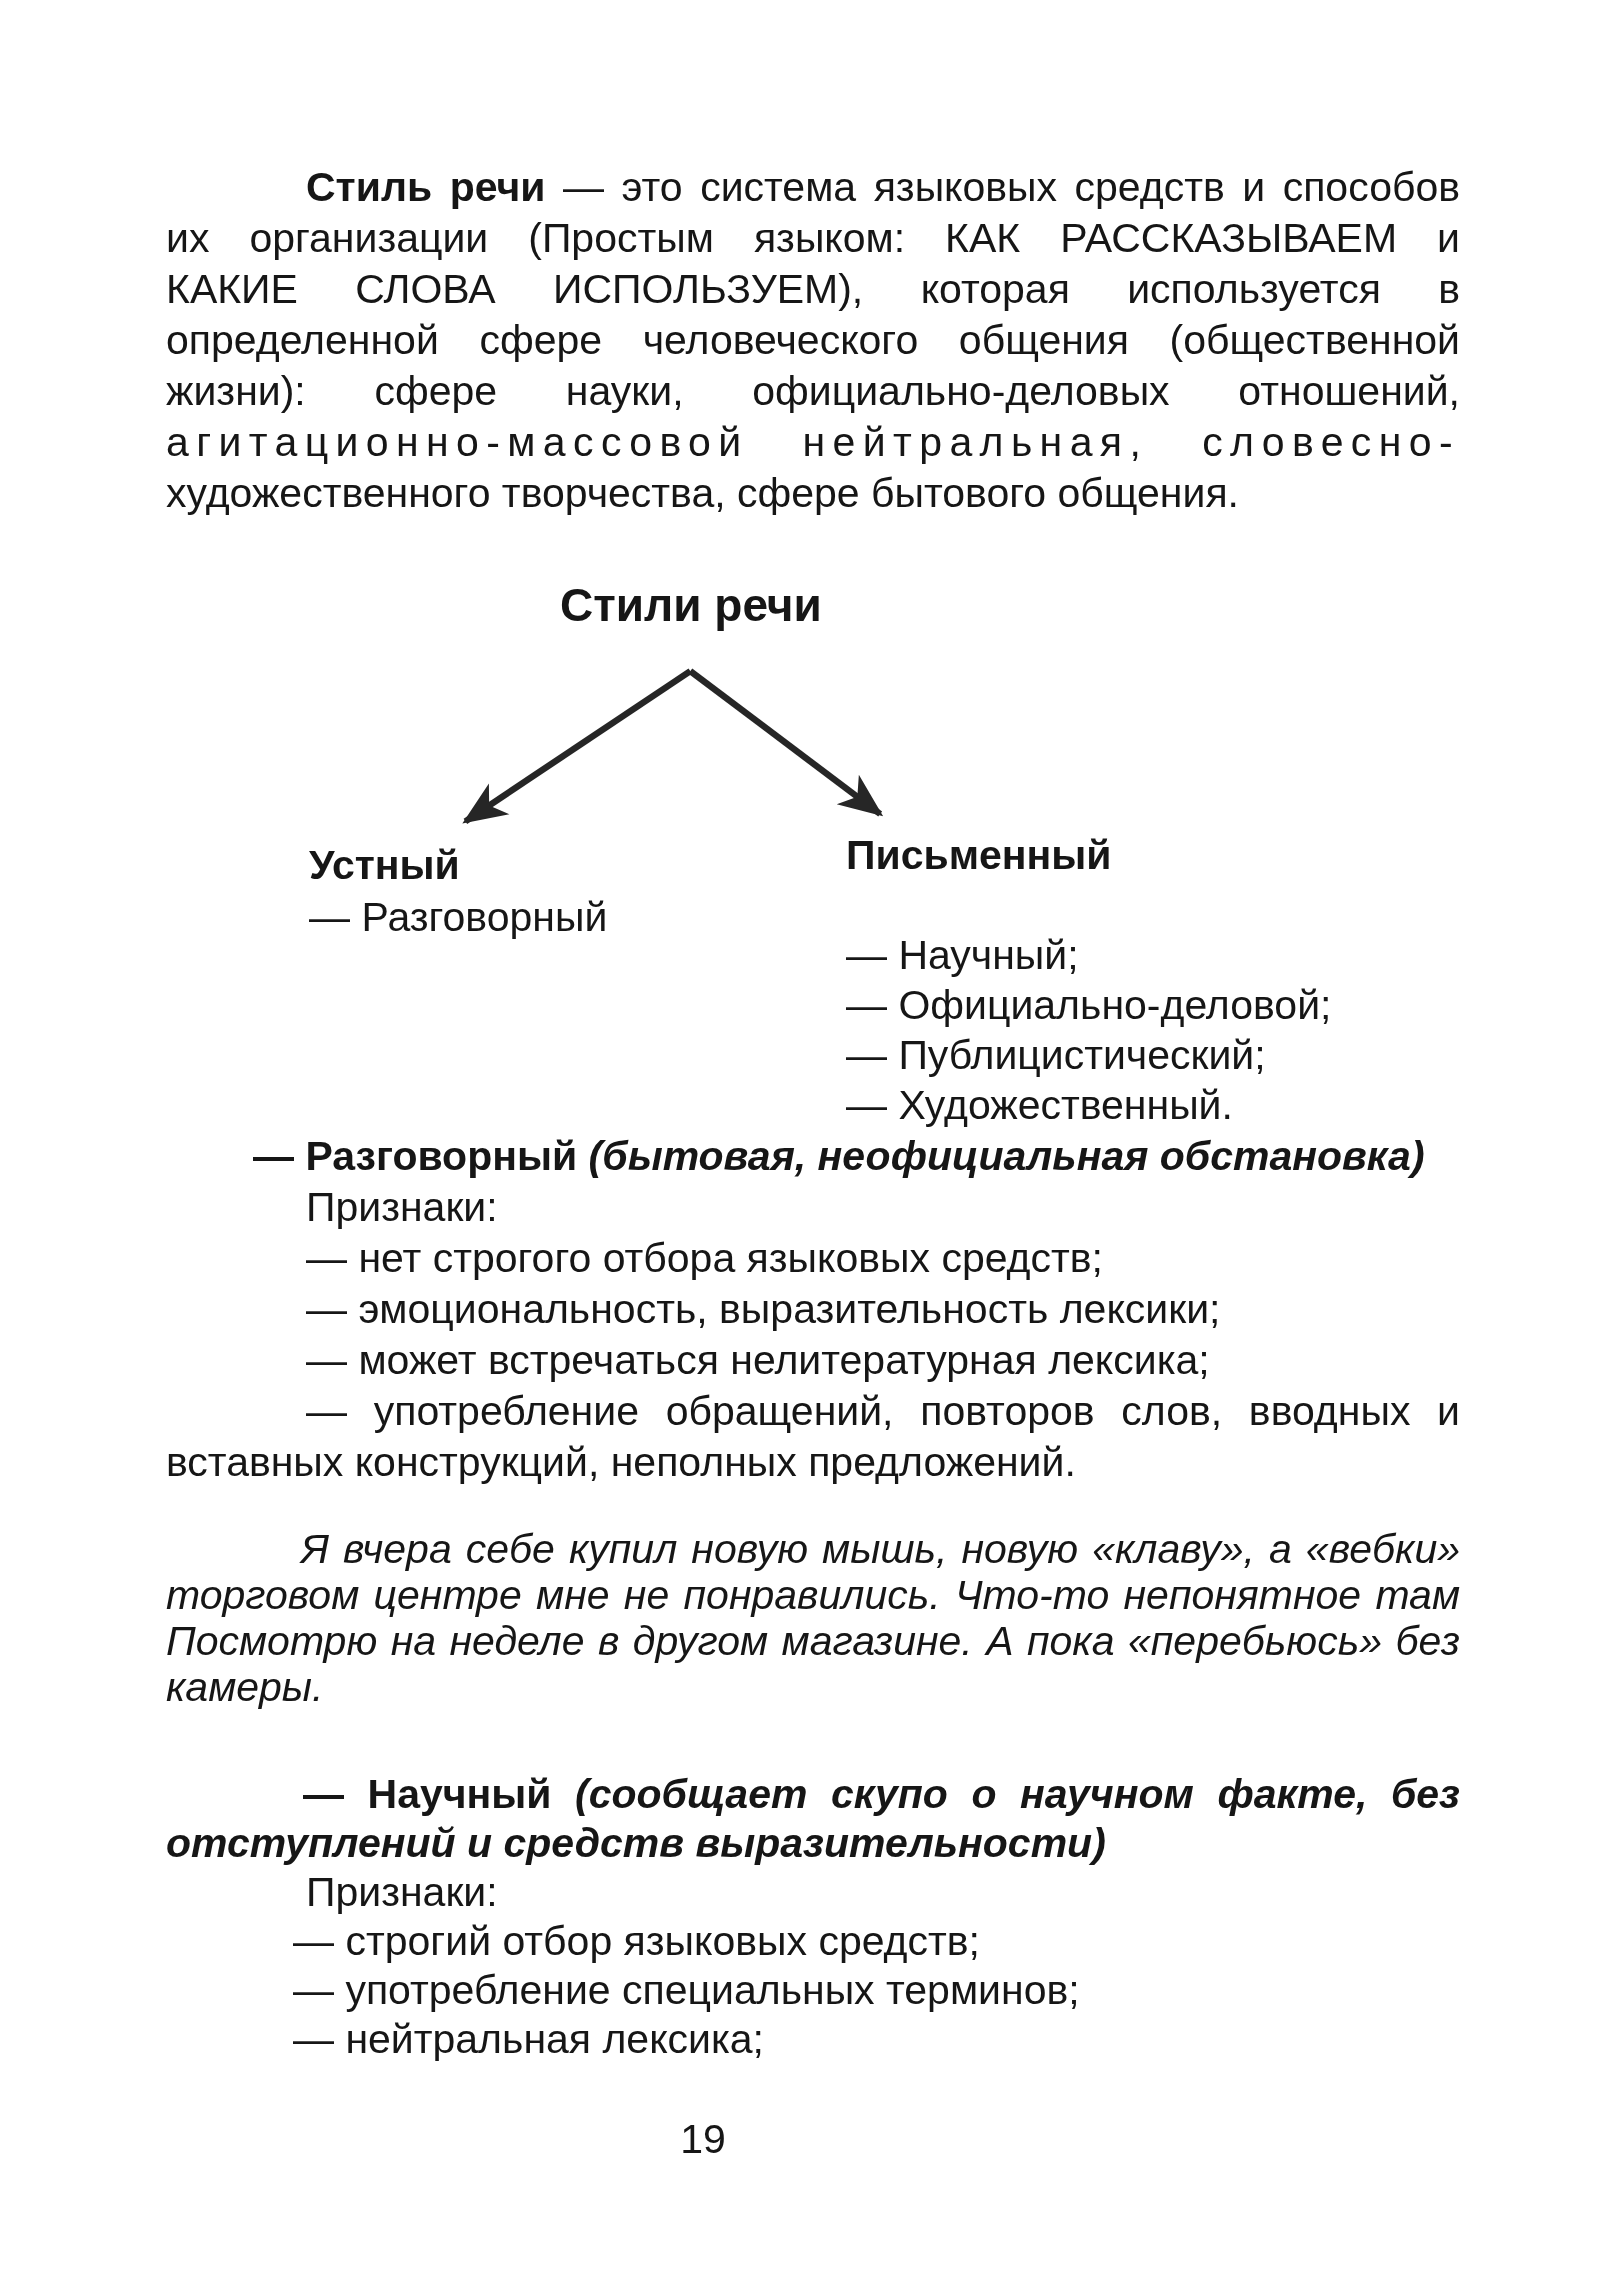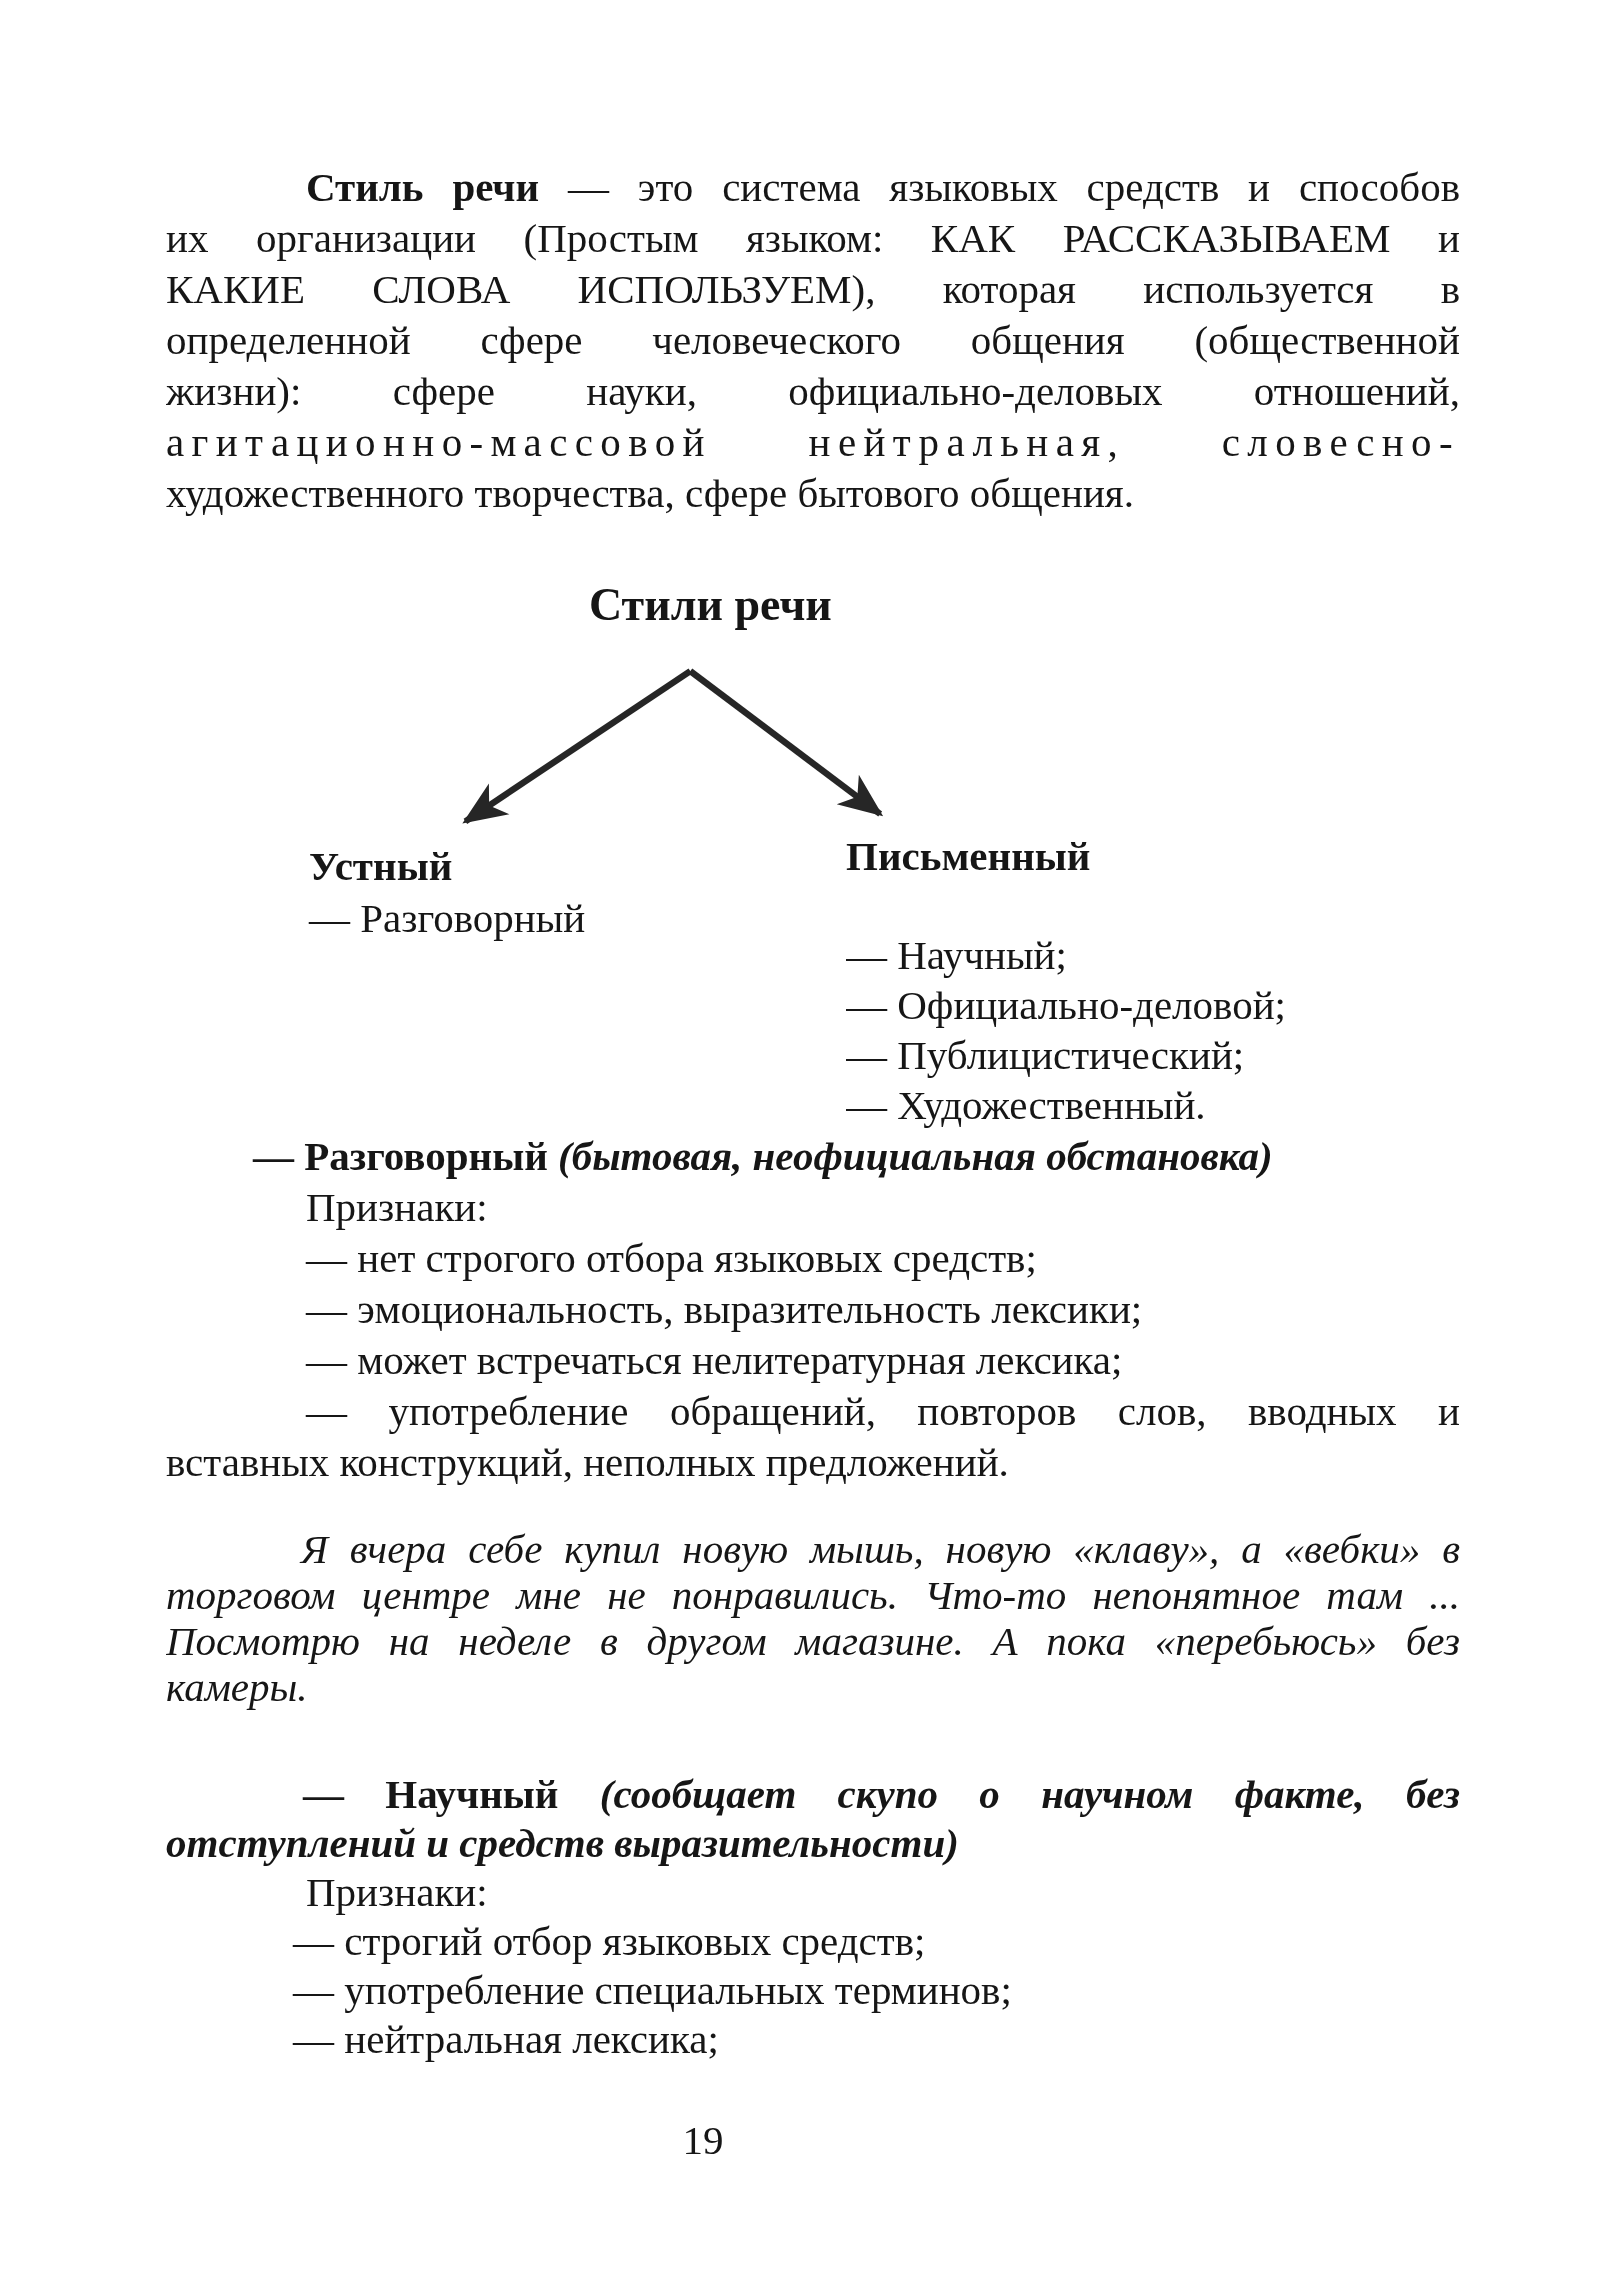--- a/index.html
+++ b/index.html
@@ -1,21 +1,21 @@
 <!DOCTYPE html>
 <html style="font-size:14.8px"><head>
 <meta charset="utf-8">
 <style>
   html,body{margin:0;padding:0;background:#ffffff;}
   .page{
     position:relative;
     width:1614px;height:2290px;
     background:#ffffff;
     color:#161616;
-    font-family:Liberation Serif, serif;
+    font-family:Liberation Sans, sans-serif;
     font-size:41px;
     overflow:hidden;
   }
   .abs{position:absolute;}
   .block{width:1294px;left:166px;}
   .line{height:51px;line-height:51px;overflow:hidden;white-space:normal;}
   
   .jl{text-align:justify;}
   .jl::after{content:"";display:inline-block;width:100%;height:0;}
   .b{font-weight:bold;}
@@ -43,21 +43,21 @@
   <div class="abs block" style="top:162px;">
     <div class="line jl ind"><span class="b">Стиль речи</span><span> — это система языковых средств и способов</span></div>
     <div class="line jl">их организации (Простым языком: КАК РАССКАЗЫВАЕМ и</div>
     <div class="line jl">КАКИЕ СЛОВА ИСПОЛЬЗУЕМ), которая используется в</div>
     <div class="line jl">определенной сфере человеческого общения (общественной</div>
     <div class="line jl">жизни): сфере науки, официально-деловых отношений,</div>
     <div class="line jl ls">агитационно-массовой нейтральная, словесно-</div>
     <div class="line">художественного творчества, сфере бытового общения.</div>
   </div>
 
-  <div class="abs diagram-title" style="left:560px;top:581px;margin-left:29px;">Стили речи</div>
+  <div class="abs diagram-title" style="left:560px;top:581px;">Стили речи</div>
 
   <svg class="abs" style="left:369px;top:637px;" width="591" height="212" viewBox="0 0 640 230">
     <defs>
       <marker id="ah" markerUnits="userSpaceOnUse" markerWidth="54" markerHeight="46" refX="46" refY="22" orient="auto">
         <path class="head" d="M2,2 L50,22 L2,42 L15,22 Z"></path>
       </marker>
     </defs>
     <line x1="348" y1="37" x2="104" y2="200" marker-end="url(#ah)"></line>
     <line x1="348" y1="37" x2="554" y2="192" marker-end="url(#ah)"></line>
   </svg>

